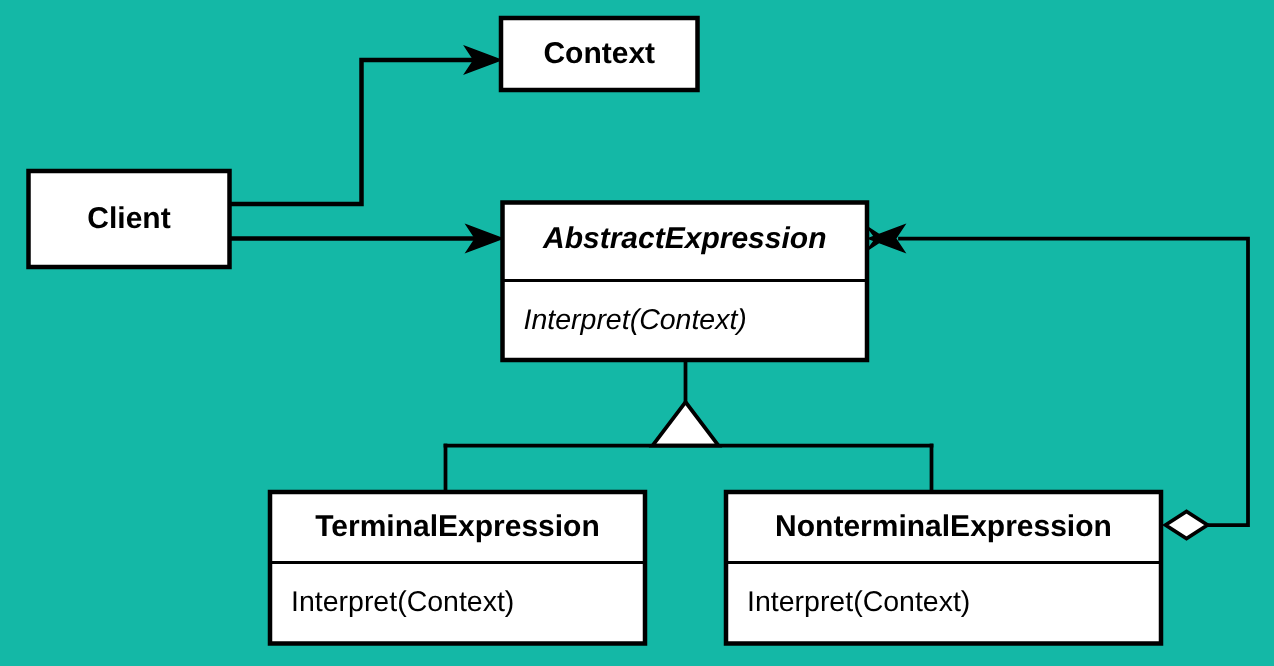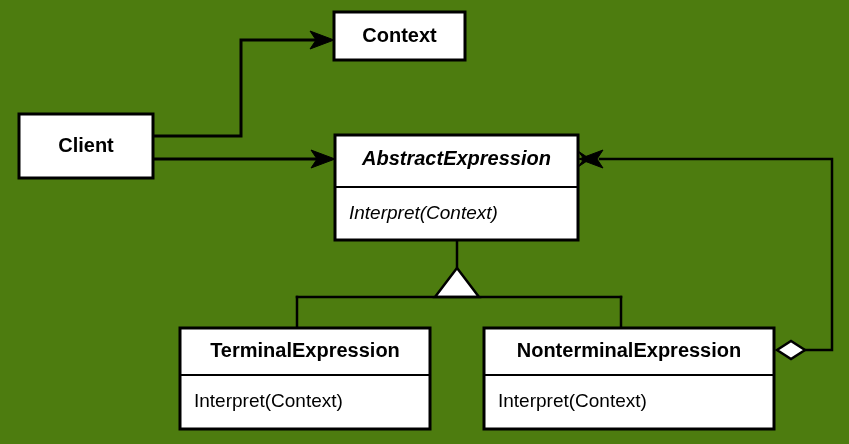--- a/index.html
+++ b/index.html
@@ -4,21 +4,21 @@
 <style>
   html, body {
     margin: 0;
     padding: 0;
     background: #ffffff;
   }
   #diagram-root {
     position: relative;
     width: 849px;
     height: 444px;
-    background: #4d7c0f;
+    background: #14b8a6;
     font-family: "Liberation Sans", sans-serif;
     overflow: hidden;
   }
   svg#uml-canvas {
     display: block;
     width: 849px;
     height: 444px;
   }
   .uml-box {
     fill: #ffffff;

